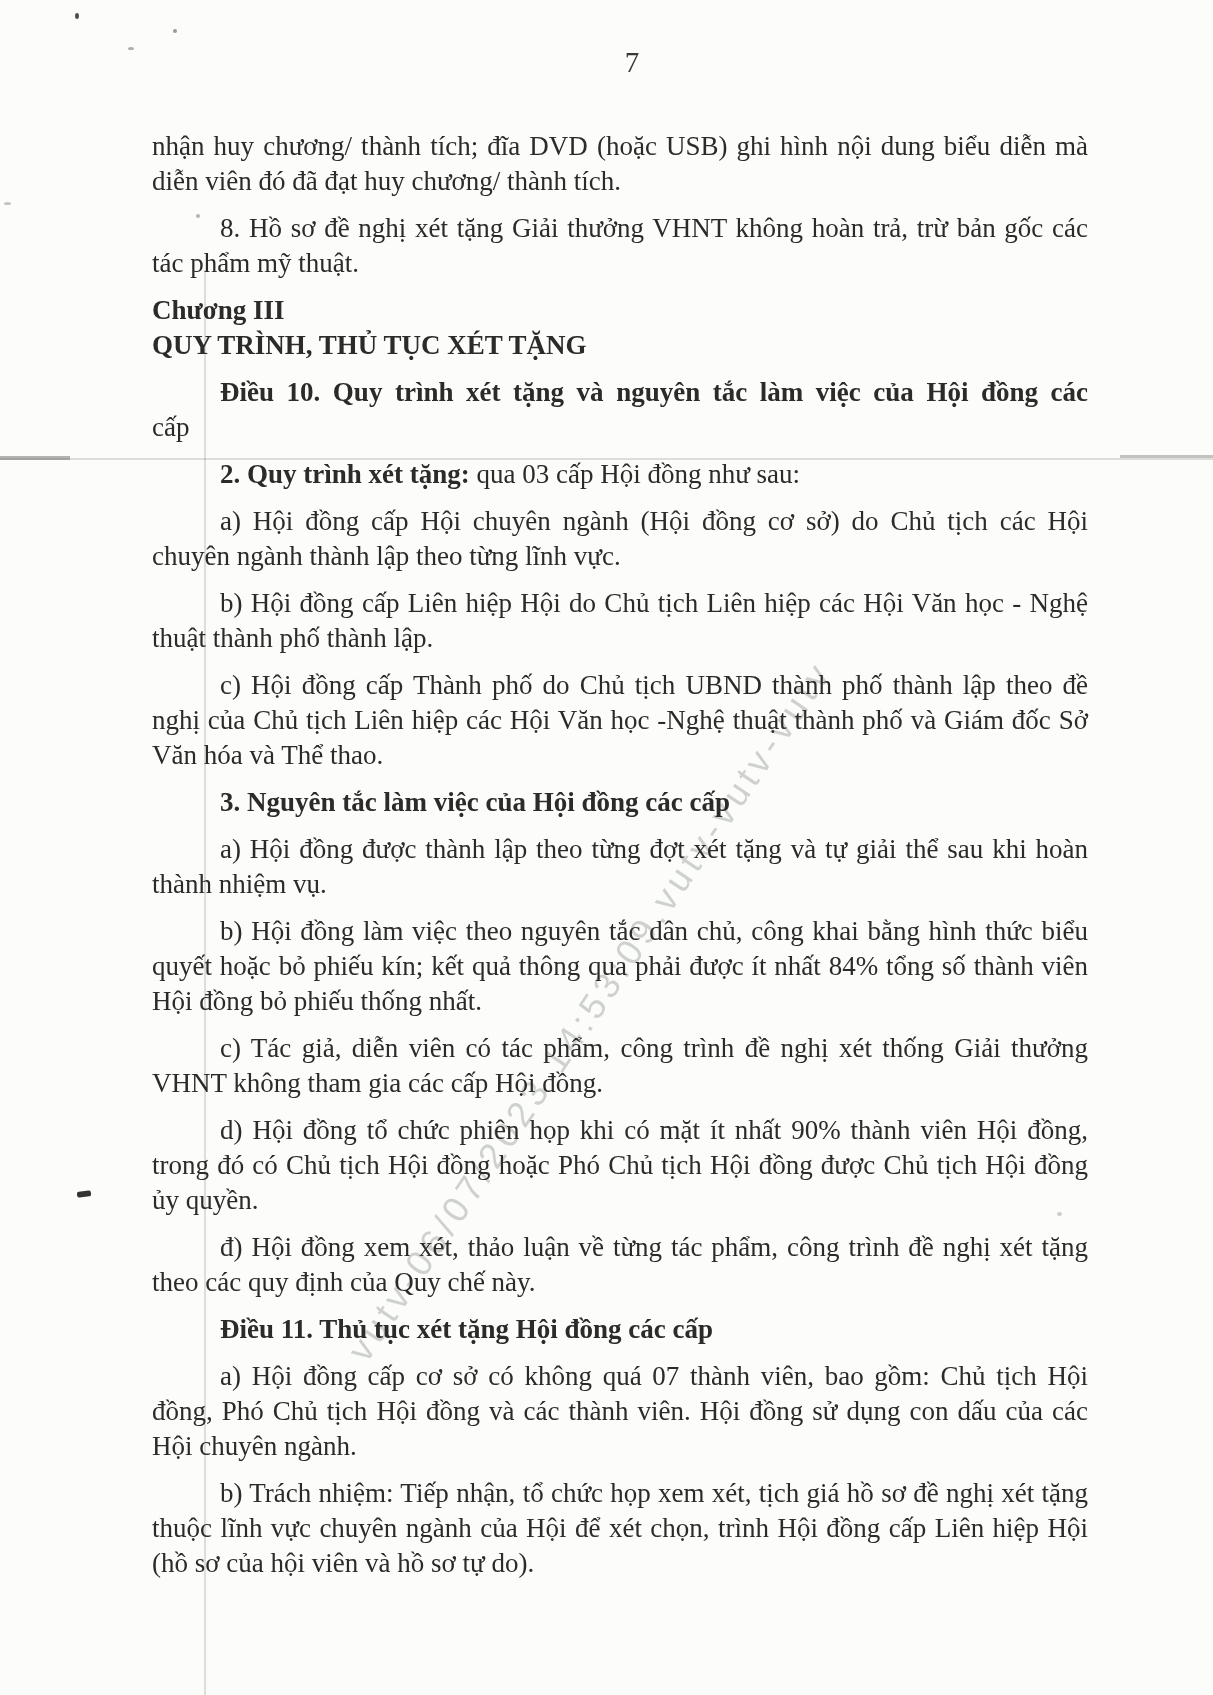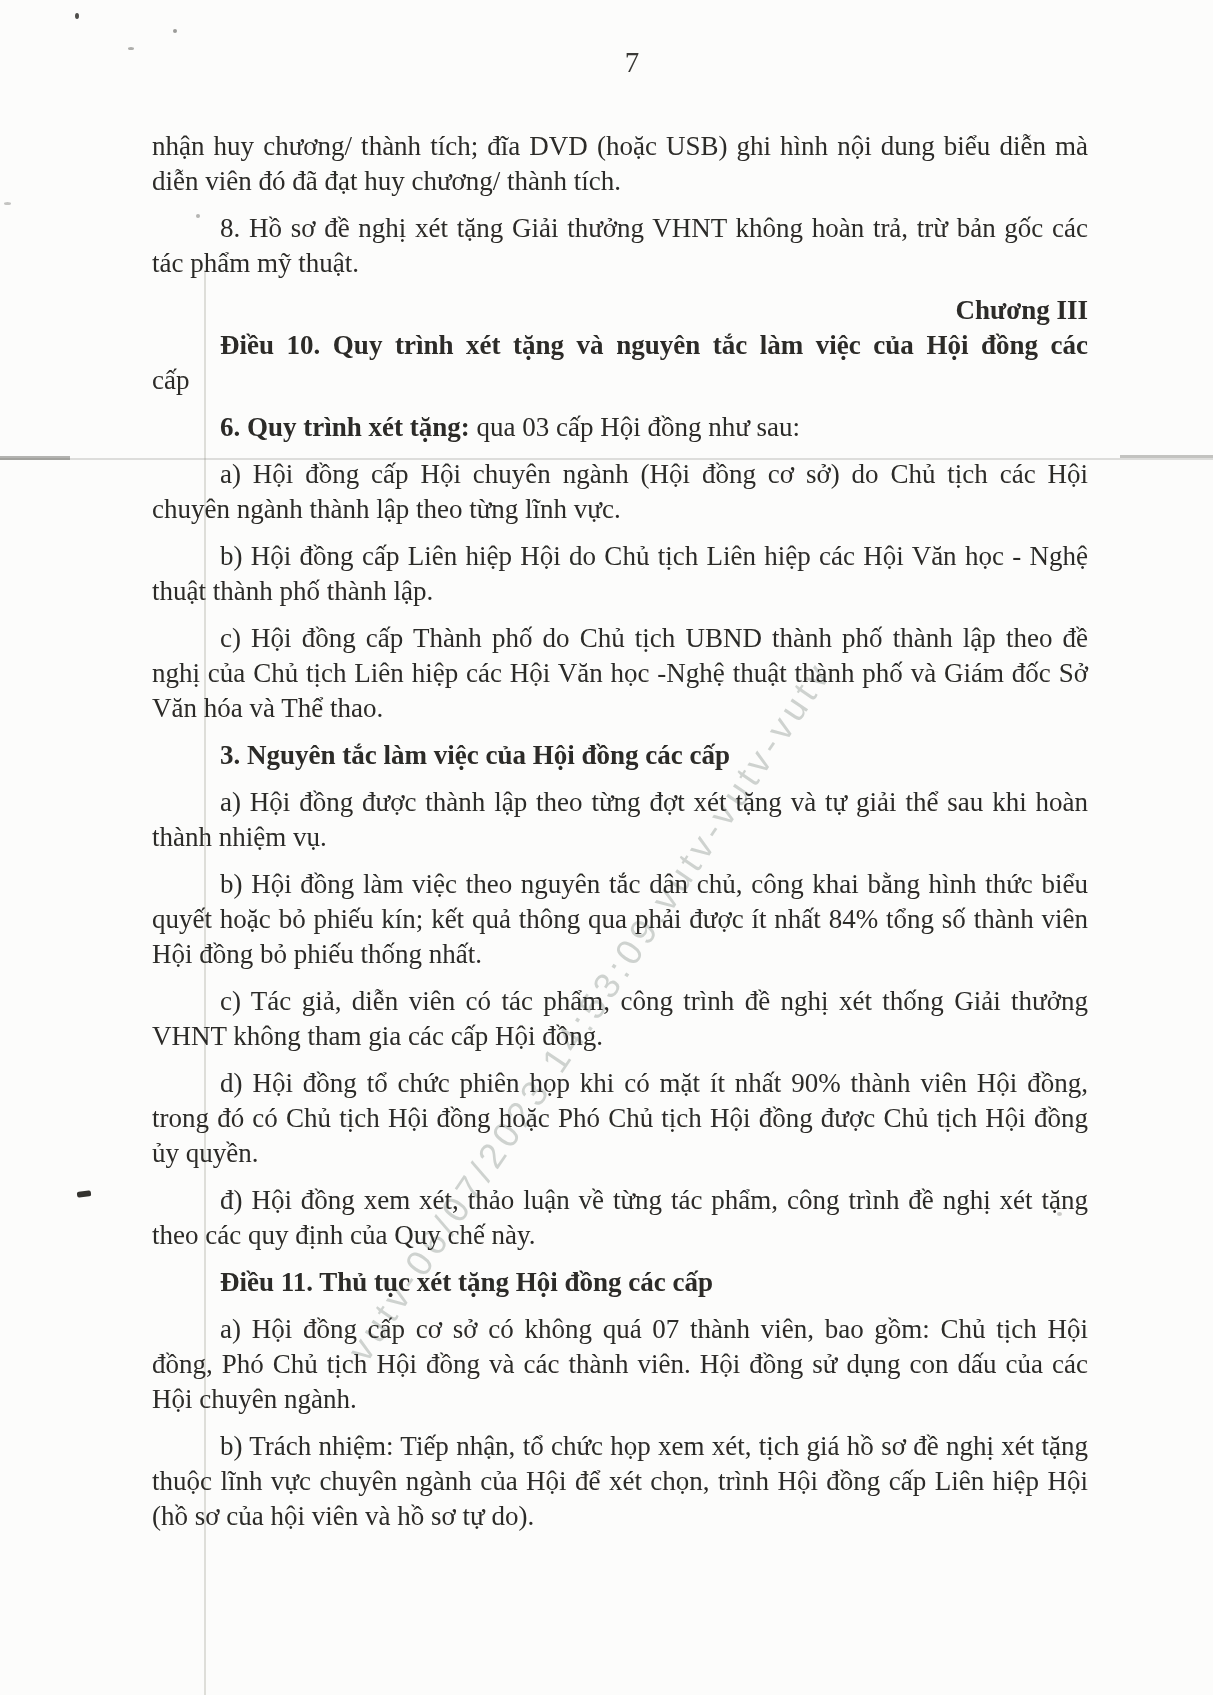--- a/index.html
+++ b/index.html
@@ -17,21 +17,21 @@
   }
   .content{
     position:absolute;left:152px;top:129px;width:936px;
     font-size:27px;line-height:35px;
     text-align:justify;
   }
   .content p,.content div{margin:0 0 12px 0;}
   .para{text-indent:68px;}
   .para.no-indent{text-indent:0;}
   .b{font-weight:bold;}
-  .center{text-align:right;text-indent:0;}
+  .center{text-align:left;text-indent:0;}
   .tight{margin-bottom:0 !important;}
   .stretch{text-align:justify;text-align-last:justify;}
   .heading{font-weight:bold;}
   
   .watermark{
     position:absolute;left:70px;top:990px;width:1040px;
     transform:rotate(-56deg);
     font-family:"Liberation Sans","DejaVu Sans",sans-serif;
     font-size:36px;letter-spacing:5px;
     color:rgba(150,160,152,0.45);
@@ -77,26 +77,27 @@
   <div class="page-number">7</div>
 
   <div class="content">
 
     <p class="para no-indent">nhận huy chương/ thành tích; đĩa DVD (hoặc USB) ghi hình nội dung biểu diễn mà diễn viên đó đã đạt huy chương/ thành tích.</p>
 
     <p class="para">8. Hồ sơ đề nghị xét tặng Giải thưởng VHNT không hoàn trả, trừ bản gốc các tác phẩm mỹ thuật.</p>
 
     <div class="center heading tight">Chương III</div>
 
+    <div class="center heading">QUY TRÌNH, THỦ TỤC XÉT TẶNG</div>
 
     <div class="para heading stretch tight">Điều 10. Quy trình xét tặng và nguyên tắc làm việc của Hội đồng các</div>
 
     <div class="para no-indent">cấp</div>
 
-    <p class="para"><span class="b">6. Quy trình xét tặng:</span><span> qua 03 cấp Hội đồng như sau:</span></p>
+    <p class="para"><span class="b">2. Quy trình xét tặng:</span><span> qua 03 cấp Hội đồng như sau:</span></p>
 
     <p class="para">a) Hội đồng cấp Hội chuyên ngành (Hội đồng cơ sở) do Chủ tịch các Hội chuyên ngành thành lập theo từng lĩnh vực.</p>
 
     <p class="para">b) Hội đồng cấp Liên hiệp Hội do Chủ tịch Liên hiệp các Hội Văn học - Nghệ thuật thành phố thành lập.</p>
 
     <p class="para">c) Hội đồng cấp Thành phố do Chủ tịch UBND thành phố thành lập theo đề nghị của Chủ tịch Liên hiệp các Hội Văn học -Nghệ thuật thành phố và Giám đốc Sở Văn hóa và Thể thao.</p>
 
     <div class="para heading">3. Nguyên tắc làm việc của Hội đồng các cấp</div>
 
     <p class="para">a) Hội đồng được thành lập theo từng đợt xét tặng và tự giải thể sau khi hoàn thành nhiệm vụ.</p>

